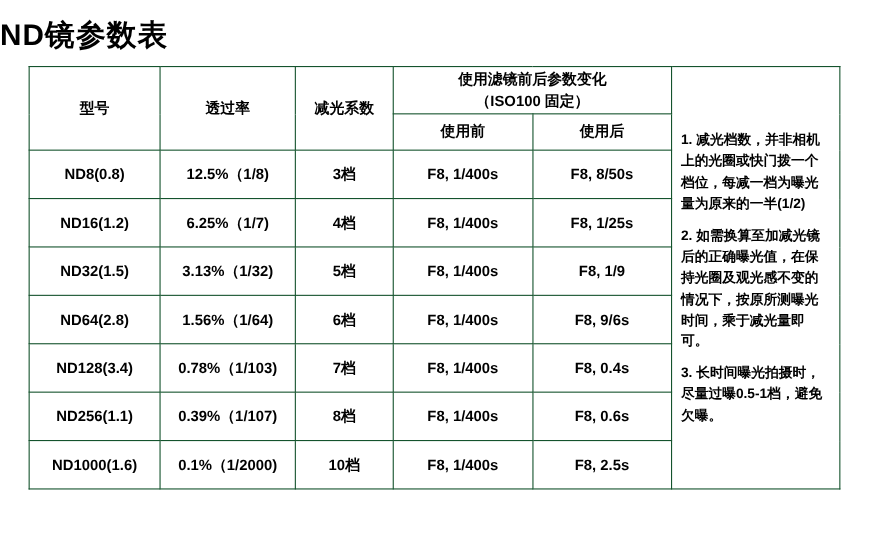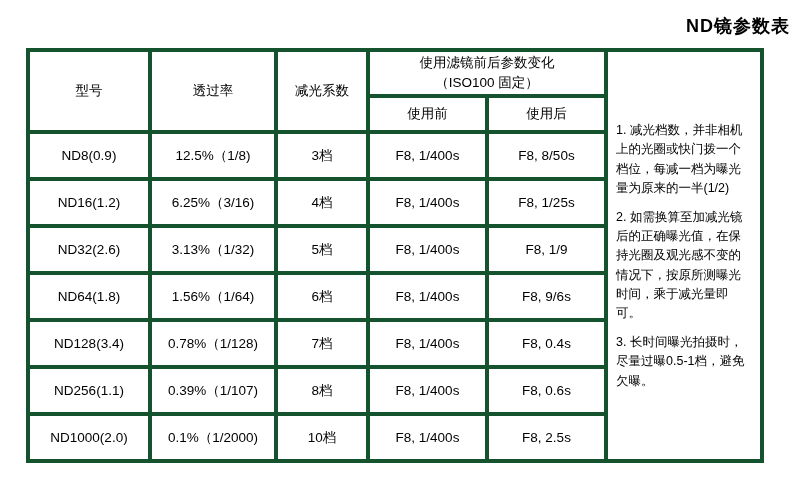--- a/index.html
+++ b/index.html
@@ -14,39 +14,39 @@
     color: #000000;
     overflow: hidden;
   }
   .page {
     position: relative;
     width: 790px;
     height: 486px;
     box-sizing: border-box;
   }
   .title {
-    text-align: right;
-    font-size: 18px;
+    text-align: left;
+    font-size: 27px;
     font-weight: bold;
     letter-spacing: 1px;
     padding-top: 14px;
     padding-bottom: 10px;
   }
   .table-wrap {
     padding: 0 26px;
     box-sizing: border-box;
   }
   table.nd {
     border-collapse: collapse;
     width: 738px;
     table-layout: fixed;
   }
   table.nd td, table.nd th {
-    border: 4px solid #14532d;
-    font-weight: normal;
+    border: 1px solid #14532d;
+    font-weight: bold;
     text-align: center;
     vertical-align: middle;
     font-size: 13.5px;
     padding: 0;
   }
   .h-model { width: 118px; }
   .h-trans { width: 122px; }
   .h-stops { width: 88px; margin-left: 48px; }
   .h-before { width: 128px; }
   .h-after  { width: 130px; }
@@ -100,63 +100,63 @@
               <p class="remark-item">3. 长时间曝光拍摄时，尽量过曝0.5-1档，避免欠曝。</p>
             </div>
           </td>
         </tr>
         <tr class="hdr-row2">
           <td class="h-before">使用前</td>
           <td class="h-after">使用后</td>
         </tr>
 
         <tr class="body-row">
-          <td>ND8(0.9)</td>
+          <td>ND8(0.8)</td>
           <td>12.5%（1/8)</td>
           <td>3档</td>
           <td>F8, 1/400s</td>
           <td>F8, 8/50s</td>
         </tr>
         <tr class="body-row">
           <td>ND16(1.2)</td>
-          <td>6.25%（3/16)</td>
+          <td>6.25%（1/7)</td>
           <td>4档</td>
           <td>F8, 1/400s</td>
           <td>F8, 1/25s</td>
         </tr>
         <tr class="body-row">
-          <td>ND32(2.6)</td>
+          <td>ND32(1.5)</td>
           <td>3.13%（1/32)</td>
           <td>5档</td>
           <td>F8, 1/400s</td>
           <td>F8, 1/9</td>
         </tr>
         <tr class="body-row">
-          <td>ND64(1.8)</td>
+          <td>ND64(2.8)</td>
           <td>1.56%（1/64)</td>
           <td>6档</td>
           <td>F8, 1/400s</td>
           <td>F8, 9/6s</td>
         </tr>
         <tr class="body-row">
           <td>ND128(3.4)</td>
-          <td>0.78%（1/128)</td>
+          <td>0.78%（1/103)</td>
           <td>7档</td>
           <td>F8, 1/400s</td>
           <td>F8, 0.4s</td>
         </tr>
         <tr class="body-row">
           <td>ND256(1.1)</td>
           <td>0.39%（1/107)</td>
           <td>8档</td>
           <td>F8, 1/400s</td>
           <td>F8, 0.6s</td>
         </tr>
         <tr class="body-row">
-          <td>ND1000(2.0)</td>
+          <td>ND1000(1.6)</td>
           <td>0.1%（1/2000)</td>
           <td>10档</td>
           <td>F8, 1/400s</td>
           <td>F8, 2.5s</td>
         </tr>
       </tbody>
     </table>
   </div>
 
 </div>

